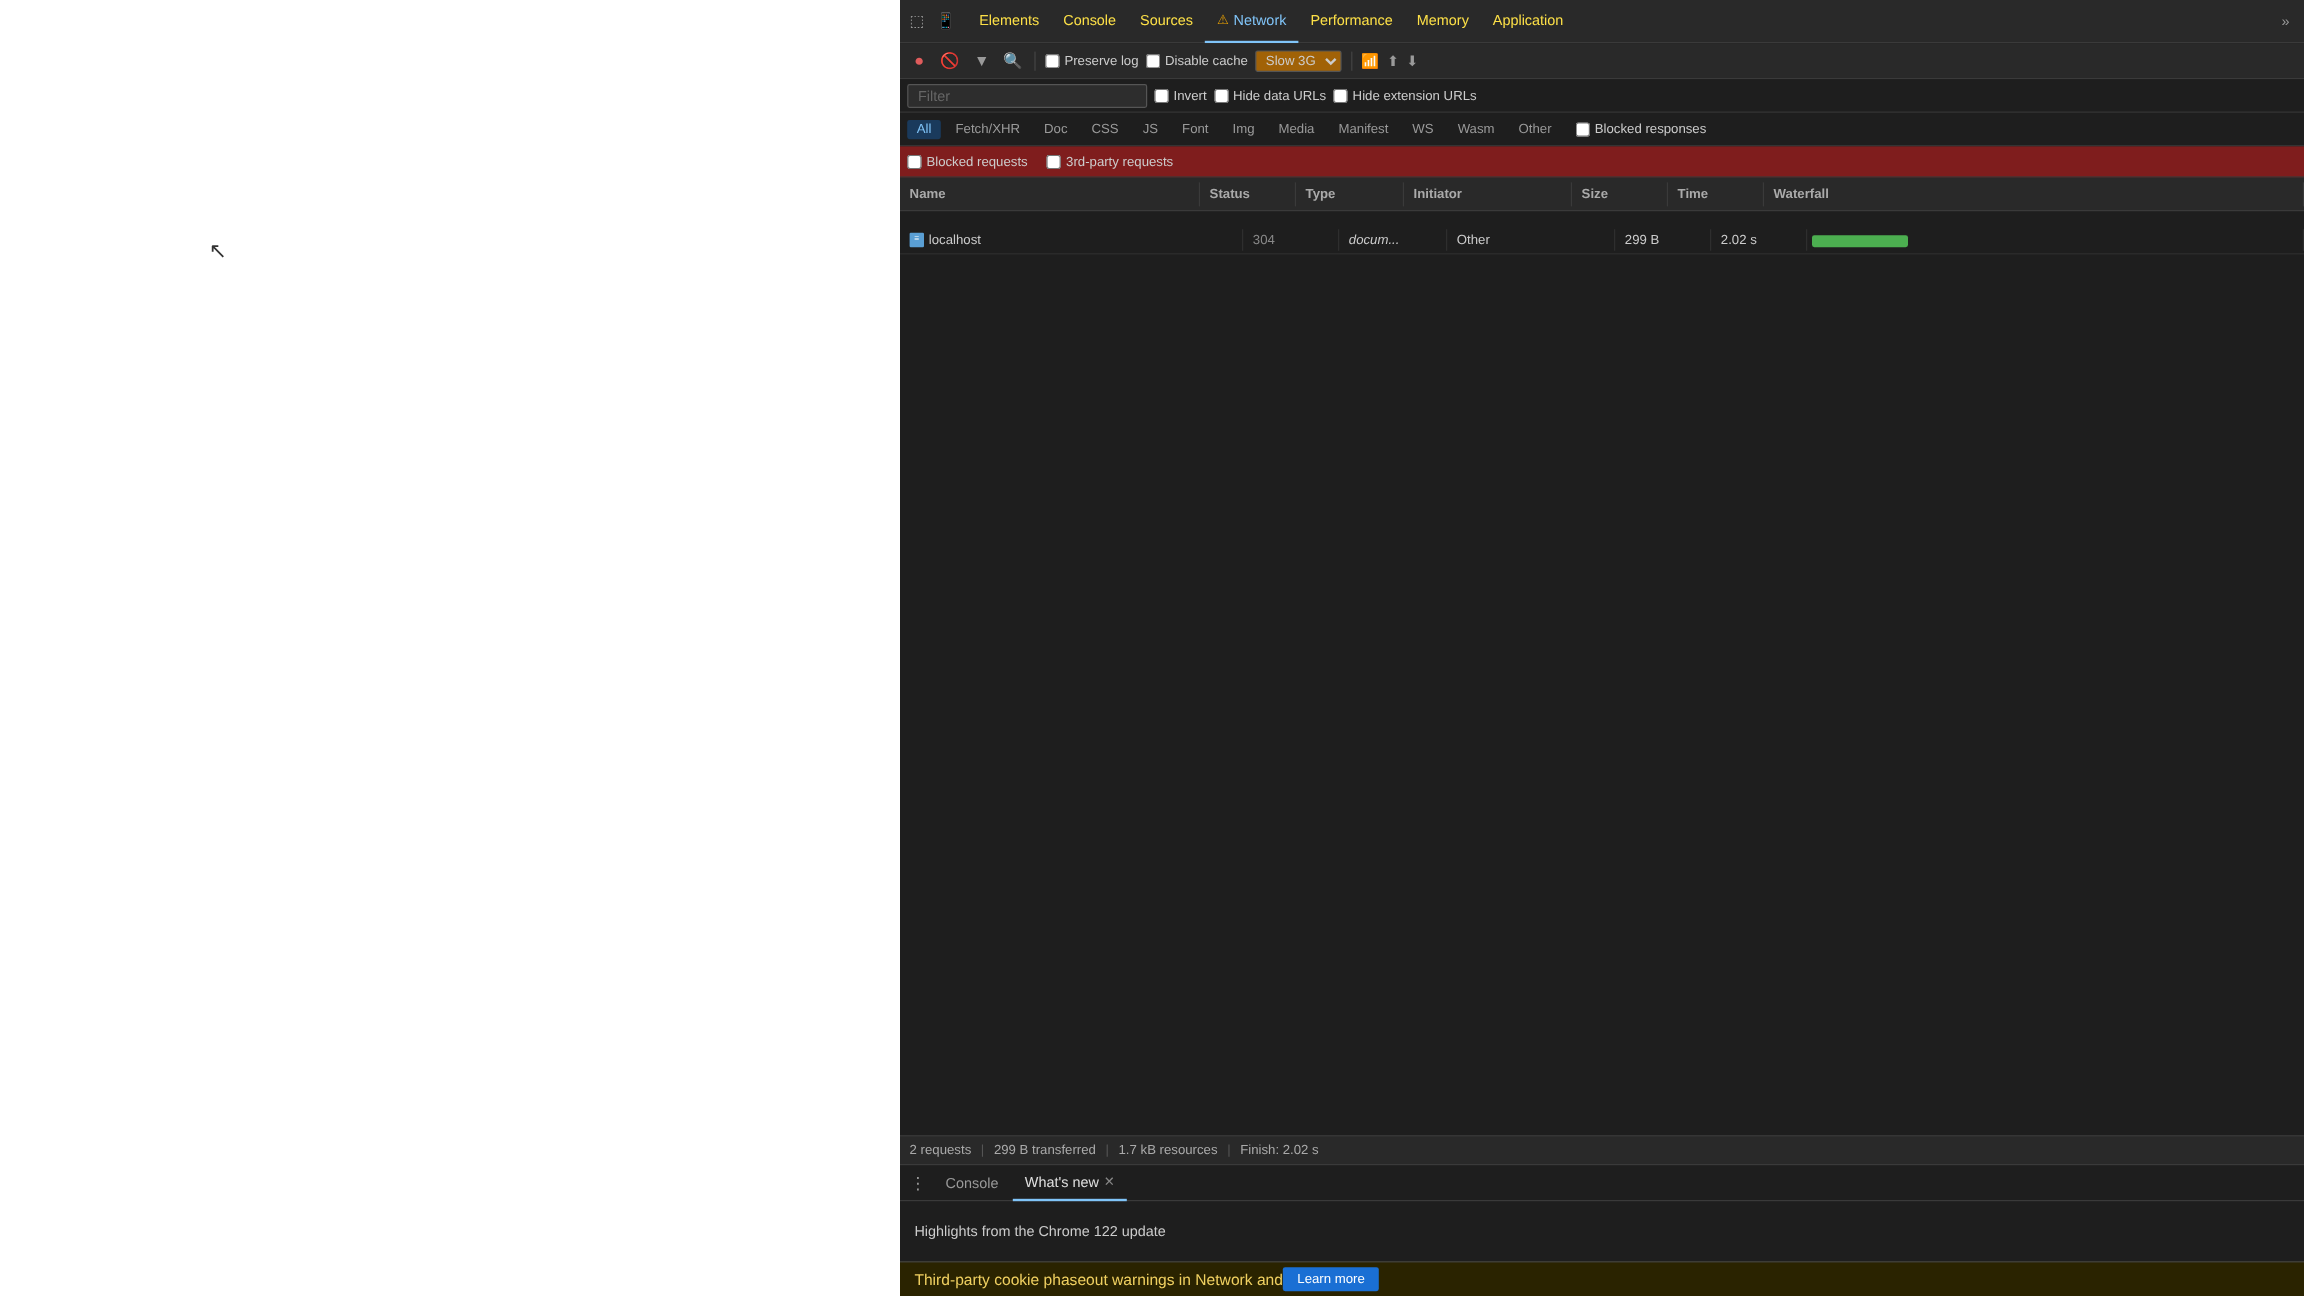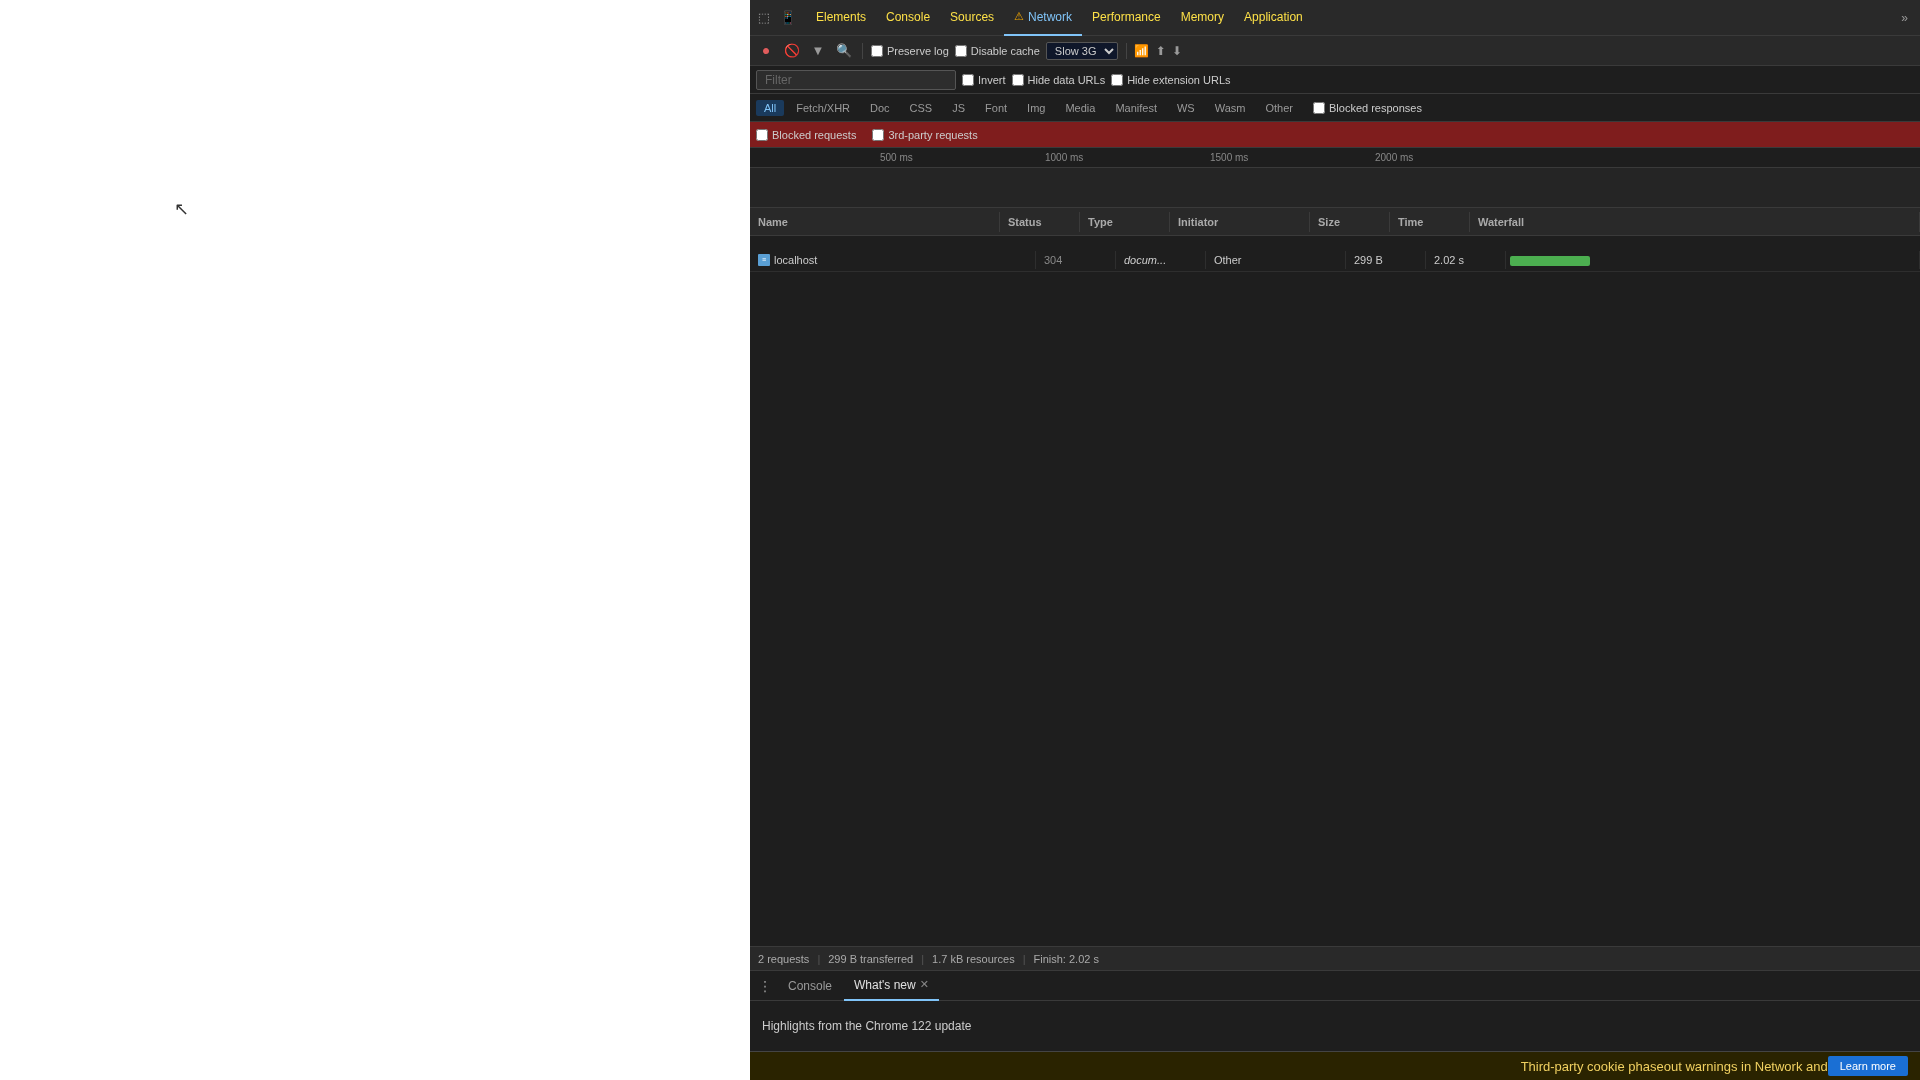--- a/index.html
+++ b/index.html
@@ -137,21 +137,21 @@
       white-space: nowrap;
     }
 
     .checkbox-label input[type=checkbox] {
       width: 12px;
       height: 12px;
       accent-color: #80c4f8;
     }
 
     .throttle-select {
-      background: #0f172a;
+      background: #a16207;
       color: #ccc;
       border: 1px solid #555;
       padding: 1px 4px;
       font-size: 11px;
       cursor: pointer;
       border-radius: 2px;
     }
 
     .toolbar-icon-small {
       color: #9a9a9a;
@@ -438,21 +438,21 @@
     }
 
     .console-bottom-highlight {
       padding: 4px 12px;
       font-size: 13px;
       font-weight: 500;
       color: #f0d060;
       background: #2a2300;
       display: flex;
       align-items: center;
-      justify-content: flex-end;
+      justify-content: flex-start;
       border-top: 1px solid #444;
     }
 
     .highlight-btn {
       background: #1a6fd4;
       color: white;
       border: none;
       padding: 4px 12px;
       font-size: 11px;
       cursor: pointer;
@@ -561,29 +561,20 @@
     <label class="checkbox-label">
       <input type="checkbox" style="">
       <span>Blocked requests</span>
     </label>
     <label class="checkbox-label">
       <input type="checkbox" style="">
       <span>3rd-party requests</span>
     </label>
   </div>
 
-  <div class="timeline-area">
-    <div class="timeline-ruler">
-      <span class="timeline-mark" style="left: 130px;">500 ms</span>
-      <span class="timeline-mark" style="left: 295px;">1000 ms</span>
-      <span class="timeline-mark" style="left: 460px;">1500 ms</span>
-      <span class="timeline-mark" style="left: 625px;">2000 ms</span>
-    </div>
-    <div class="timeline-graph"></div>
-  </div>
 
   <div class="network-table">
     <div class="table-header">
       <div class="th th-name">
         <span>Name</span>
       </div>
       <div class="th th-status">
         <span>Status</span>
       </div>
       <div class="th th-type">

